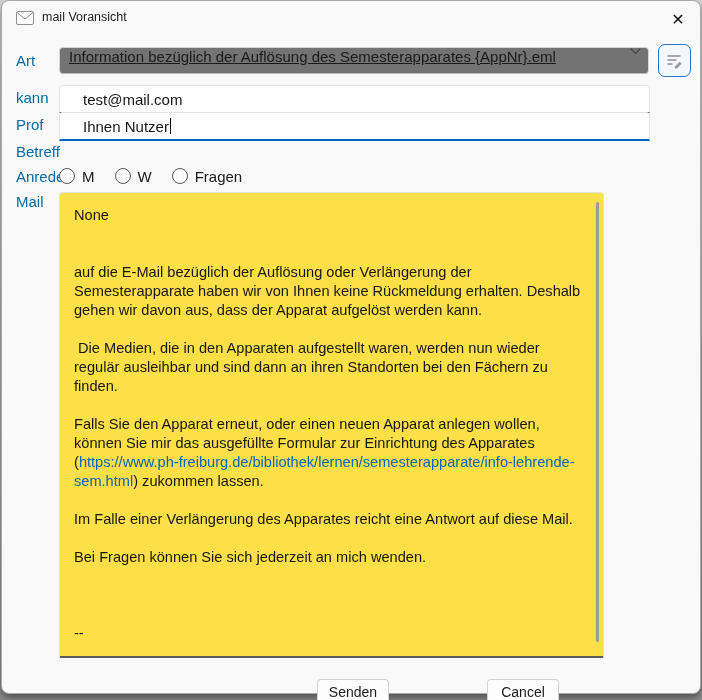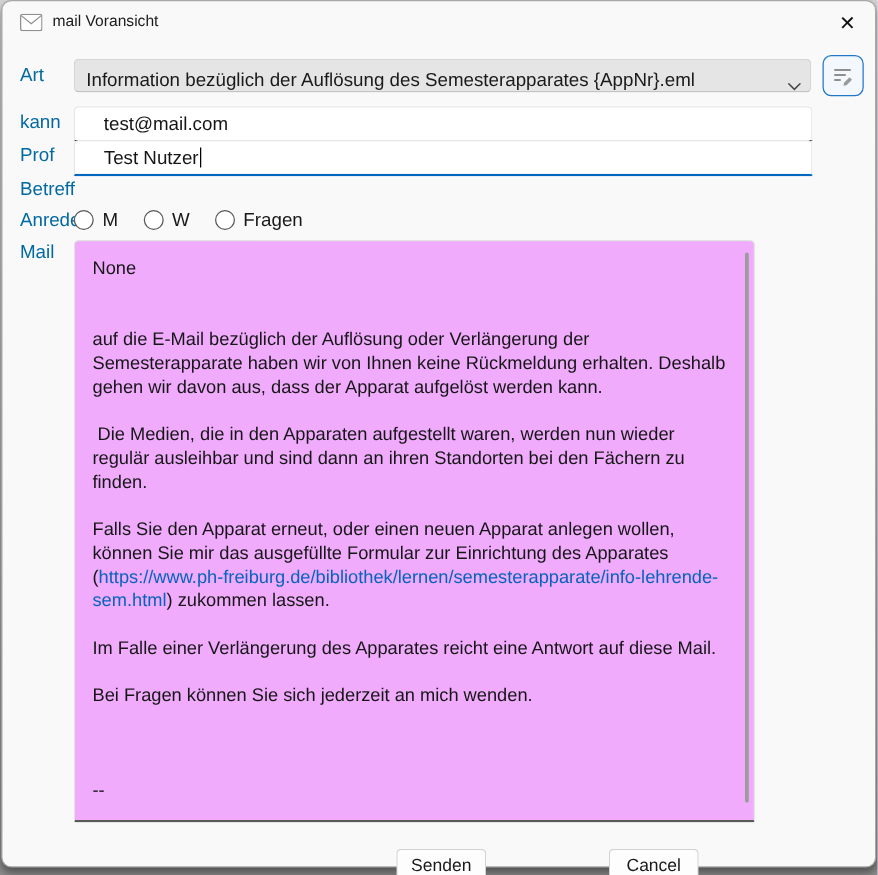--- a/index.html
+++ b/index.html
@@ -21,22 +21,22 @@
   .close-btn{
     position:absolute;right:8px;top:5px;width:28px;height:26px;
     display:flex;align-items:center;justify-content:center;
     font-size:16px;font-weight:300;color:#111;cursor:default;border-radius:5px;
   }
   
   .flabel{position:absolute;left:14px;font-size:15px;color:#0369a1;}
   
   .combobox{
     position:absolute;left:57px;top:46px;width:588px;height:25px;
-    background:#e5e5e5;border:1px solid #d5d5d5;border-bottom-color:#b9b9b9;
-    border-radius:4px;display:flex;align-items:flex-end;
+    background:#737373;border:1px solid #d5d5d5;border-bottom-color:#b9b9b9;
+    border-radius:4px;display:flex;align-items:flex-start;text-decoration:underline;
   }
   .combobox .value{
     font-size:15px;color:#1a1a1a;padding-left:9px;white-space:nowrap;
     overflow:hidden;flex:1;
   }
   .combobox .chevron{width:26px;display:flex;justify-content:center;align-items:center;}
   .edit-btn{
     position:absolute;left:656px;top:43px;width:31px;height:31px;
     background:#f2f8fd;border:1.5px solid #2277c9;border-radius:7px;
     display:flex;align-items:center;justify-content:center;
@@ -55,21 +55,21 @@
   .radio-group{position:absolute;left:57px;top:165px;height:20px;display:flex;align-items:center;gap:8px;}
   .radio-item{display:flex;align-items:center;gap:7px;margin-right:12px;}
   .radio-circle{
     width:16px;height:16px;border:1px solid #595959;border-radius:50%;
     background:#fff;box-sizing:border-box;
   }
   .radio-label{font-size:15px;color:#191919;}
   
   .mailbox{
     position:absolute;left:57px;top:191px;width:545px;height:466px;
-    background:#f0abfc;border:1px solid #e2e2e2;border-bottom:2px solid #5a5a5a;
+    background:#fde047;border:1px solid #e2e2e2;border-bottom:2px solid #5a5a5a;
     border-radius:4px 4px 2px 2px;box-sizing:border-box;padding-left:20px;
   }
   .mailtext{
     position:absolute;left:14px;top:13px;right:22px;bottom:8px;
     font-size:14.6px;line-height:19px;color:#161616;
     white-space:pre-wrap;overflow:hidden;
   }
   .mailtext .link{color:#0563c1;}
   .vscroll{
     position:absolute;right:4px;top:9px;width:3px;height:440px;
@@ -119,21 +119,21 @@
     </svg>
   </div>
 
   <span class="flabel" style="top:88px">kann</span>
   <div class="tinput" style="top:84px">
     <span class="value">test@mail.com</span>
   </div>
 
   <span class="flabel" style="top:115px">Prof</span>
   <div class="tinput focused" style="top:111px">
-    <span class="value">Test Nutzer</span>
+    <span class="value">Ihnen Nutzer</span>
       <span class="caret"></span>
   </div>
 
   <span class="flabel" style="top:142px">Betreff</span>
 
   <span class="flabel" style="top:167px">Anrede</span>
   <div class="radio-group">
     <div class="radio-item">
       <span class="radio-circle"></span>
       <span class="radio-label">M</span>

